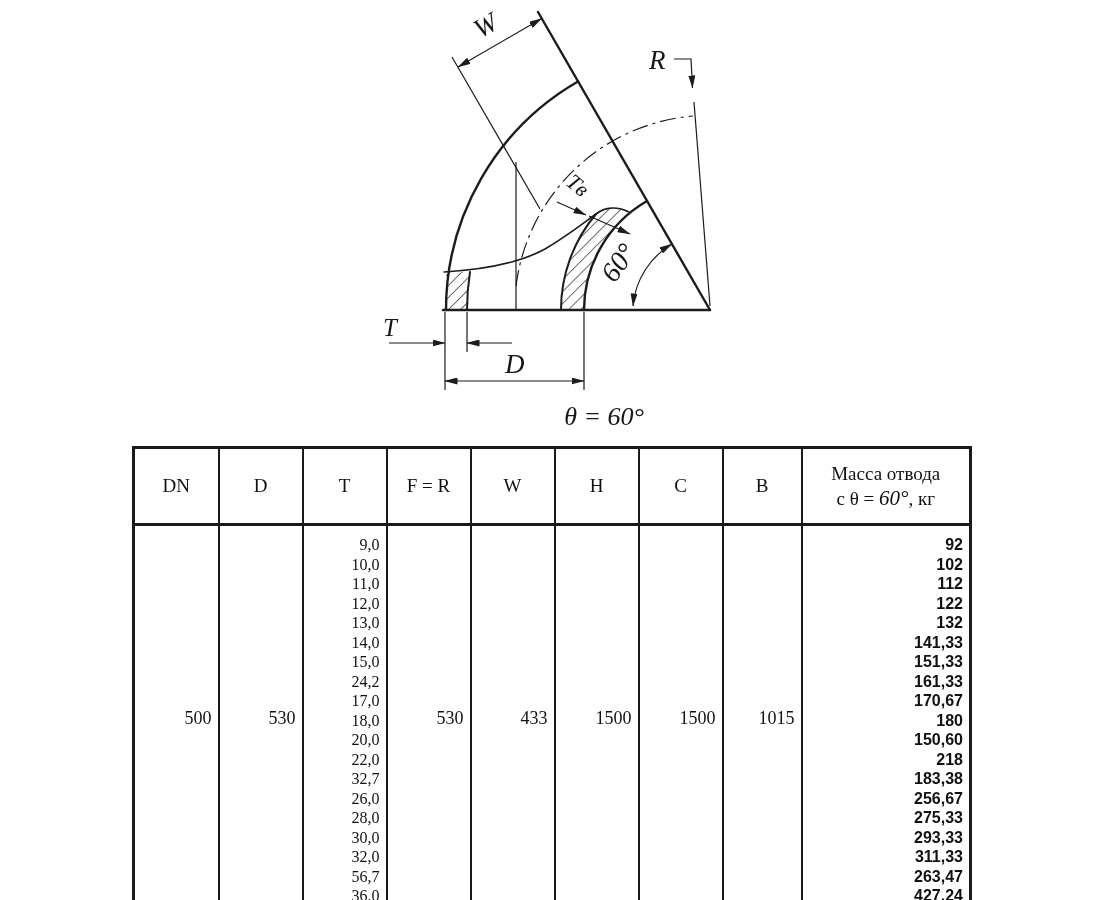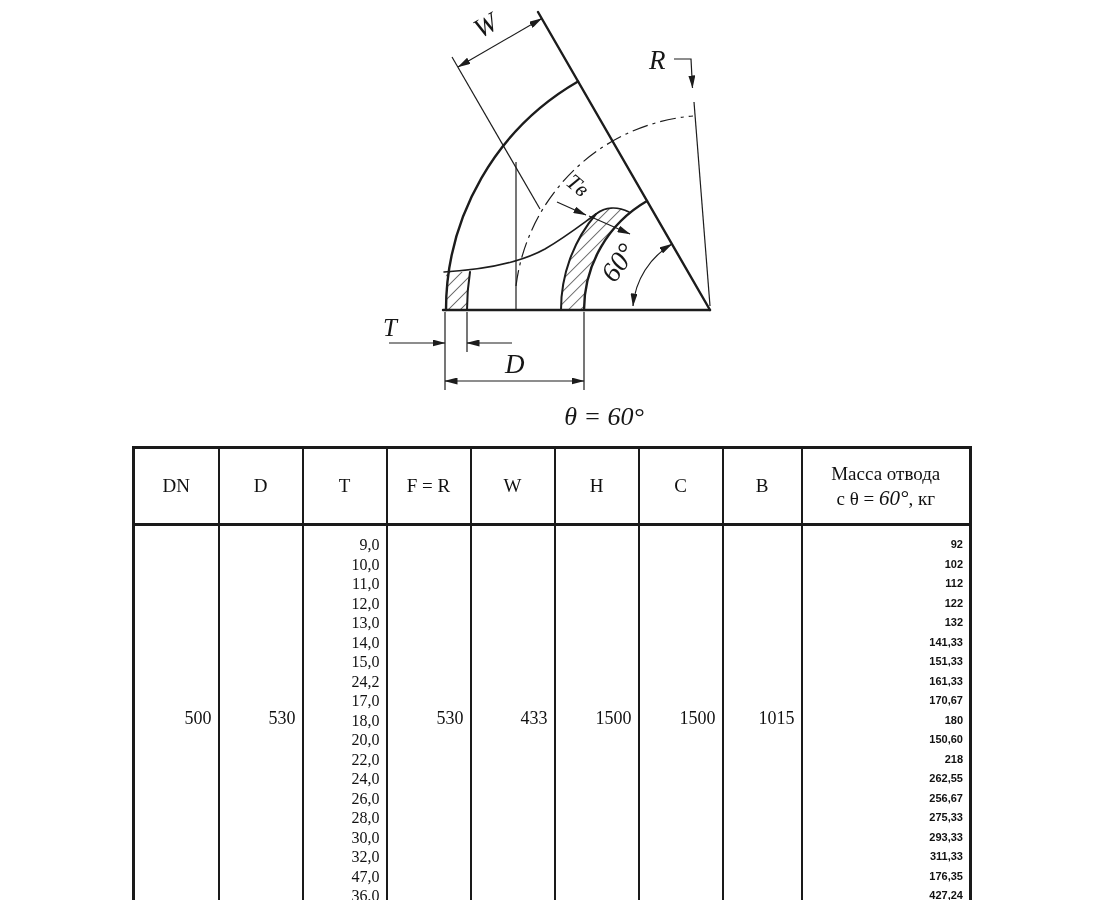--- a/index.html
+++ b/index.html
@@ -21,21 +21,21 @@
   }
   table.dims td{
     text-align:right;vertical-align:middle;font-size:18px;padding:6px;
   }
   .mass-header{line-height:24px;font-size:19px;}
   .mass-header .angle-italic{font-style:italic;font-size:21px;}
   .stack-cell{vertical-align:top !important;}
   .stack{padding-top:3px;}
   .stack .cell-line{line-height:19.5px;font-size:16px;}
   .stack-mass .cell-line{
-    font-family:"Liberation Sans", sans-serif;font-weight:bold;font-size:11px;
+    font-family:"Liberation Sans", sans-serif;font-weight:bold;font-size:16px;
   }
   svg text{font-family:"Liberation Serif", serif;font-style:italic;fill:#161616;}
 </style>
 </head>
 <body>
 
 <div class="drawing-area">
 <svg width="1100" height="445" viewBox="0 0 1100 445">
   <defs>
     <marker id="ae" markerUnits="userSpaceOnUse" markerWidth="13" markerHeight="7" viewBox="0 0 13 7" refX="12.5" refY="3.5" orient="auto">
@@ -136,26 +136,26 @@
               <div class="cell-line">11,0</div>
               <div class="cell-line">12,0</div>
               <div class="cell-line">13,0</div>
               <div class="cell-line">14,0</div>
               <div class="cell-line">15,0</div>
               <div class="cell-line">24,2</div>
               <div class="cell-line">17,0</div>
               <div class="cell-line">18,0</div>
               <div class="cell-line">20,0</div>
               <div class="cell-line">22,0</div>
-              <div class="cell-line">24,0</div>
+              <div class="cell-line">32,7</div>
               <div class="cell-line">26,0</div>
               <div class="cell-line">28,0</div>
               <div class="cell-line">30,0</div>
               <div class="cell-line">32,0</div>
-              <div class="cell-line">47,0</div>
+              <div class="cell-line">56,7</div>
               <div class="cell-line">36,0</div>
             </div>
       </td>
       <td>530</td>
       <td>433</td>
       <td>1500</td>
       <td>1500</td>
       <td>1015</td>
       <td class="stack-cell">
         <div class="stack stack-mass">
@@ -164,25 +164,25 @@
               <div class="cell-line">112</div>
               <div class="cell-line">122</div>
               <div class="cell-line">132</div>
               <div class="cell-line">141,33</div>
               <div class="cell-line">151,33</div>
               <div class="cell-line">161,33</div>
               <div class="cell-line">170,67</div>
               <div class="cell-line">180</div>
               <div class="cell-line">150,60</div>
               <div class="cell-line">218</div>
-              <div class="cell-line">262,55</div>
+              <div class="cell-line">183,38</div>
               <div class="cell-line">256,67</div>
               <div class="cell-line">275,33</div>
               <div class="cell-line">293,33</div>
               <div class="cell-line">311,33</div>
-              <div class="cell-line">176,35</div>
+              <div class="cell-line">263,47</div>
               <div class="cell-line">427,24</div>
             </div>
       </td>
     </tr>
   </tbody>
 </table>
 </div>
 
 </body></html>

